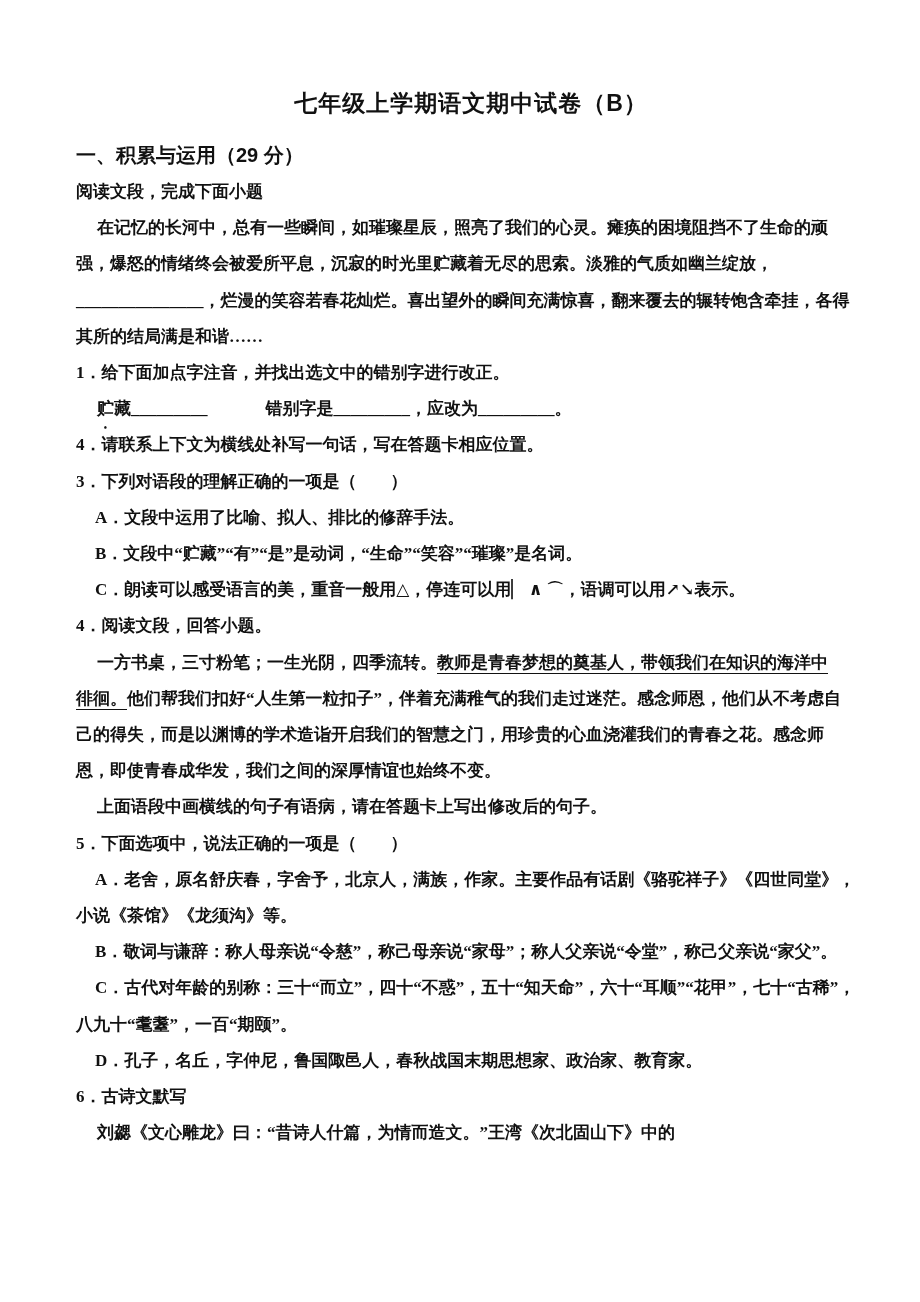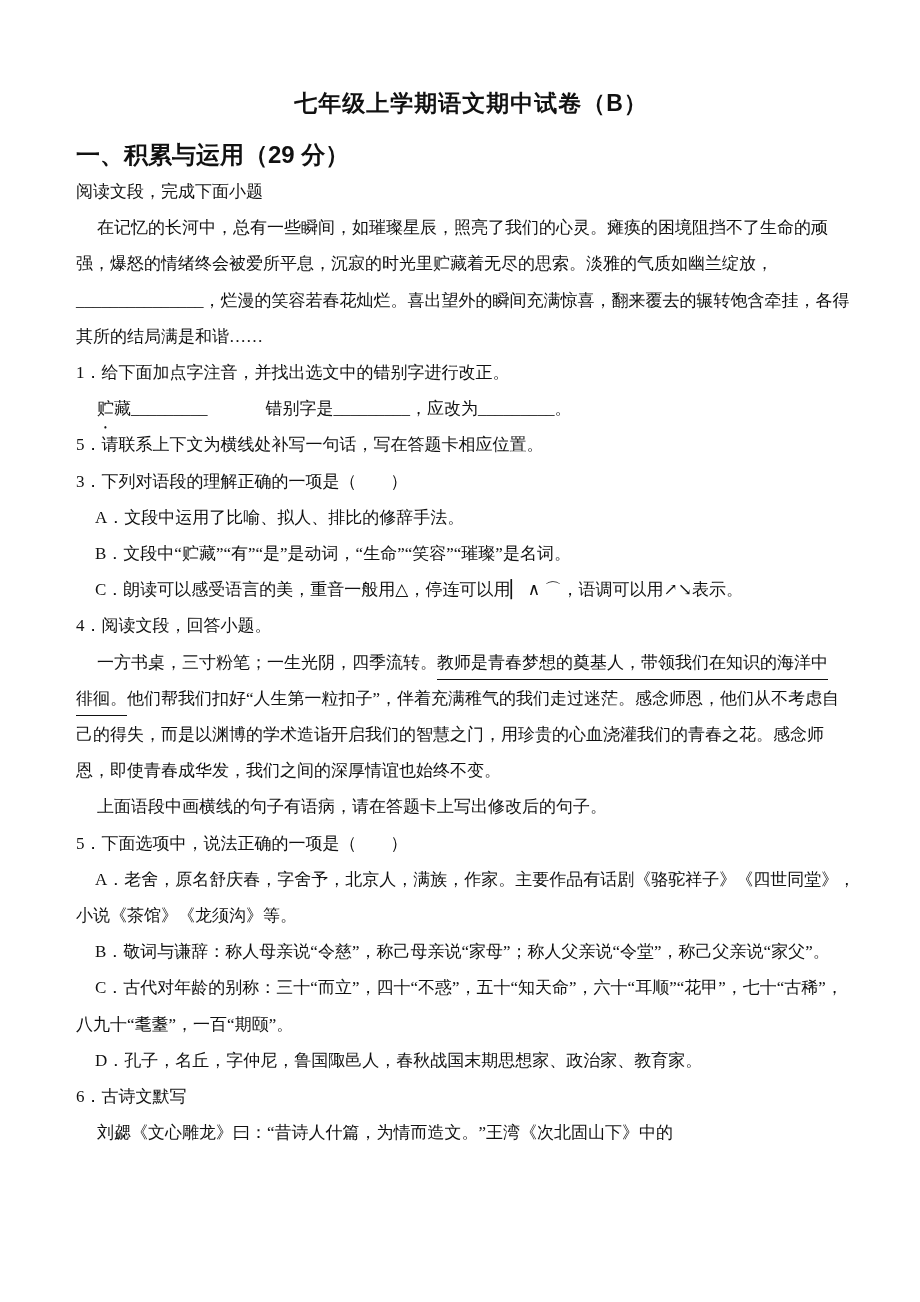--- a/index.html
+++ b/index.html
@@ -14,31 +14,32 @@
   .title {
     margin: 88px 0 0 0;
     font-family: "Liberation Sans", "DejaVu Sans", sans-serif;
     font-size: 23px; font-weight: bold;
     line-height: 30px; text-align: center;
     letter-spacing: 1px;
   }
   .section-heading {
     margin: 22px 0 0 0;
     font-family: "Liberation Sans", "DejaVu Sans", sans-serif;
-    font-size: 24px; font-weight: bold;
+    font-size: 20px; font-weight: bold;
     line-height: 30px;
   }
   .content { margin-top: 4px; }
   .line {
     line-height: 36.2px; min-height: 36.2px;
     white-space: nowrap;
+    font-weight: bold;
   }
   .indent { padding-left: 21px; }
   .opt { padding-left: 19px; }
-  .ul { border-bottom: 1px solid #111; padding-bottom: 7px; text-align: right; }
+  .ul { border-bottom: 1px solid #111; padding-bottom: 1px; text-align: right; }
   .blank { letter-spacing: 0; white-space: pre; }
   .gap { display: inline-block; width: 58px; }
   .dotted { position: relative; display: inline-block; }
   .dotted::after {
     content: "\2022";
     position: absolute; left: 50%; transform: translateX(-50%);
     bottom: -0.62em; font-size: 0.55em; line-height: 1;
   }
 </style>
 </head>
@@ -57,21 +58,21 @@
     <div class="line indent">在记忆的长河中，总有一些瞬间，如璀璨星辰，照亮了我们的心灵。瘫痪的困境阻挡不了生命的顽</div>
     <div class="line">强，爆怒的情绪终会被爱所平息，沉寂的时光里贮藏着无尽的思索。淡雅的气质如幽兰绽放，</div>
     <div class="line"><span class="blank">_______________，烂漫的笑容若春花灿烂。喜出望外的瞬间充满惊喜，翻来覆去的辗转饱含牵挂，各得</span></div>
     <div class="line">其所的结局满是和谐……</div>
 
     <div class="line">1．给下面加点字注音，并找出选文中的错别字进行改正。</div>
     <div class="line indent">
       <span class="dotted">贮</span><span>藏</span><span class="blank">_________</span><span class="gap"></span><span>错别字是</span><span class="blank">_________</span><span>，应改为</span><span class="blank">_________</span><span>。</span>
     </div>
 
-    <div class="line">5．请联系上下文为横线处补写一句话，写在答题卡相应位置。</div>
+    <div class="line">4．请联系上下文为横线处补写一句话，写在答题卡相应位置。</div>
 
     <div class="line">3．下列对语段的理解正确的一项是（　　）</div>
     <div class="line opt">A．文段中运用了比喻、拟人、排比的修辞手法。</div>
     <div class="line opt">B．文段中“贮藏”“有”“是”是动词，“生命”“笑容”“璀璨”是名词。</div>
     <div class="line opt">C．朗读可以感受语言的美，重音一般用△，停连可以用▏ ∧ ⌒，语调可以用↗↘表示。</div>
 
     <div class="line">4．阅读文段，回答小题。</div>
     <div class="line indent"><span>一方书桌，三寸粉笔；一生光阴，四季流转。</span><span class="ul">教师是青春梦想的奠基人，带领我们在知识的海洋中</span></div>
     <div class="line"><span class="ul">徘徊。</span><span>他们帮我们扣好“人生第一粒扣子”，伴着充满稚气的我们走过迷茫。感念师恩，他们从不考虑自</span></div>
     <div class="line">己的得失，而是以渊博的学术造诣开启我们的智慧之门，用珍贵的心血浇灌我们的青春之花。感念师</div>

